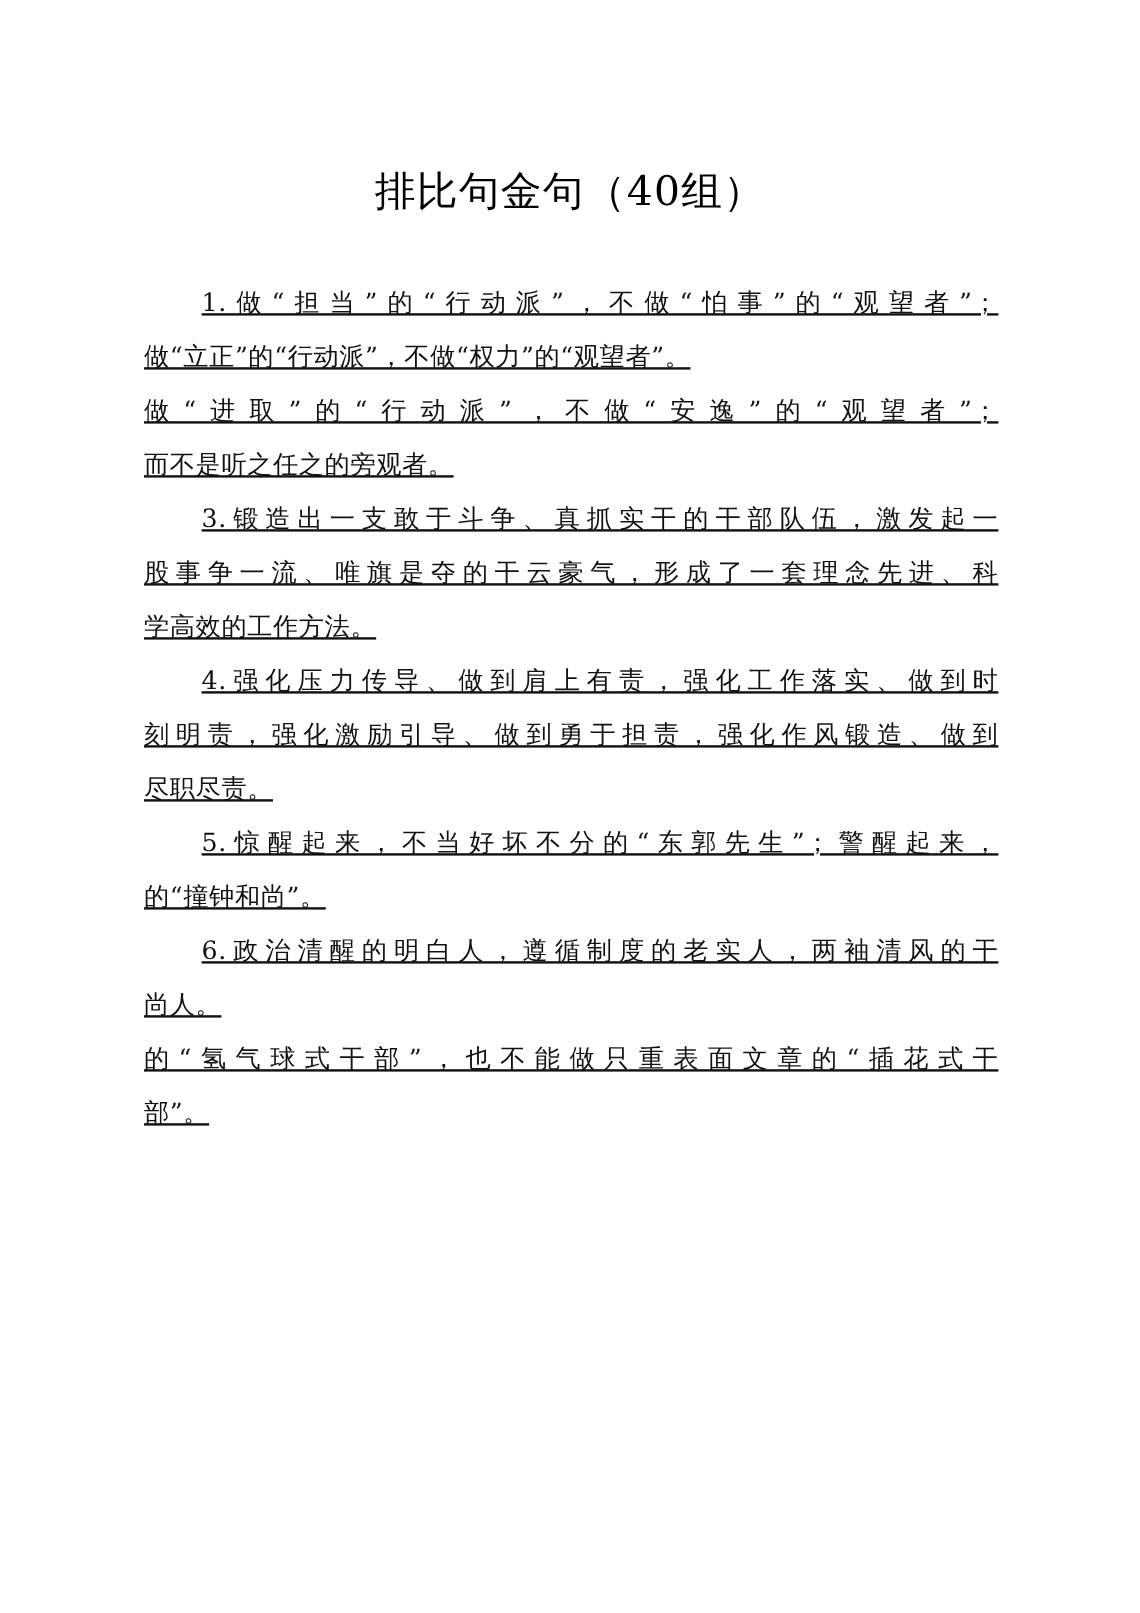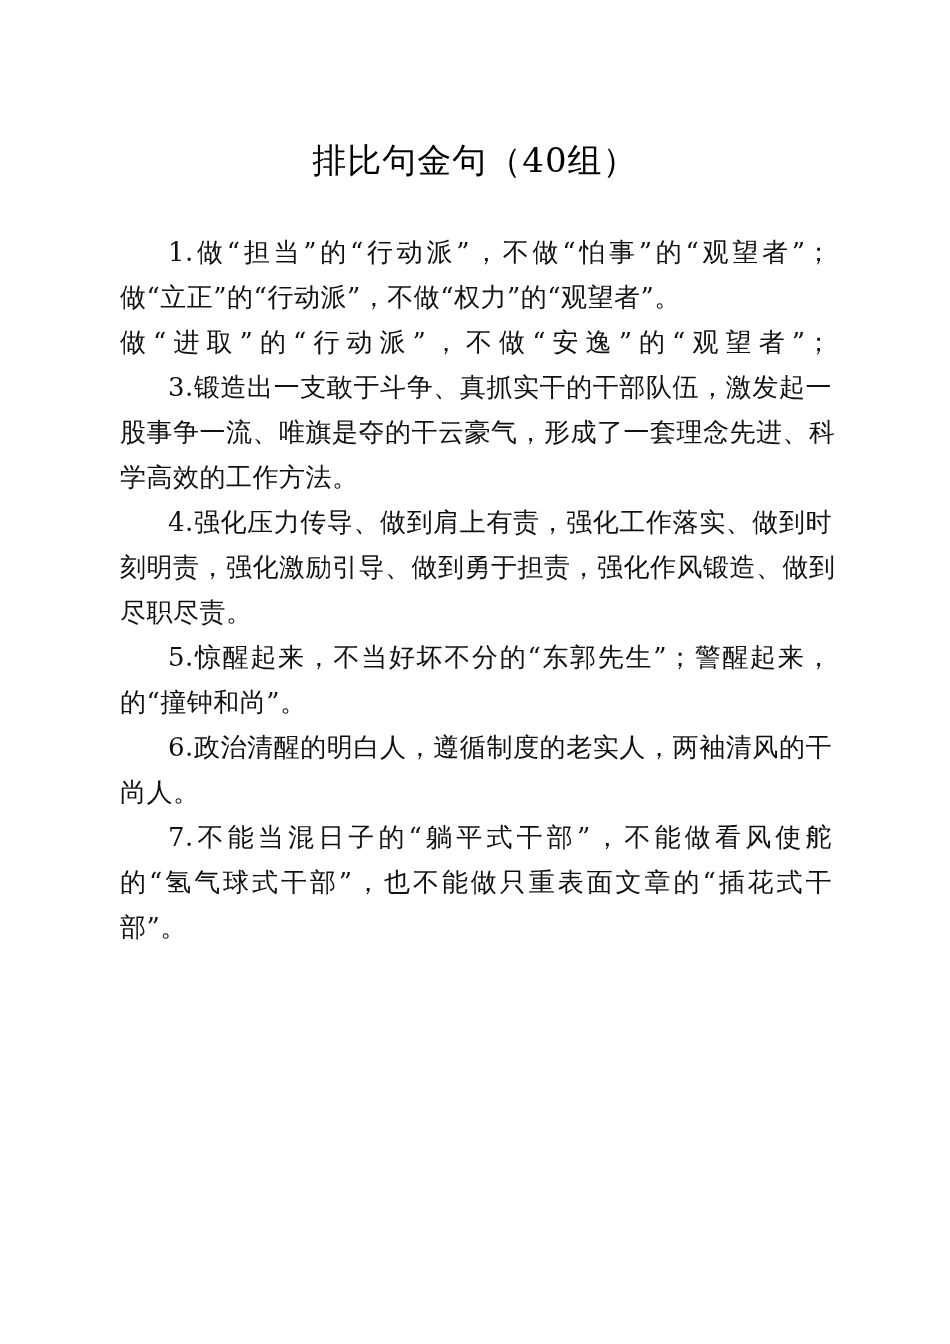--- a/index.html
+++ b/index.html
@@ -42,26 +42,27 @@
       width: 712px;
     }
     .para {
       margin: 0;
       padding: 0;
     }
     .line {
       display: block;
       height: 45px;
       line-height: 45px;
-      font-size: 26px;
+      font-size: 21px;
       white-space: nowrap;
       overflow: visible;
       text-align: justify;
       text-align-last: justify;
       letter-spacing: 0.5px;
+      text-decoration: underline;
     }
     .line.first {
       padding-left: 48px;
     }
     .line.last {
       text-align-last: left;
     }
   </style>
 </head>
 <body>
@@ -71,20 +72,21 @@
 
   <div class="body">
 
     <div class="para">
       <span class="line first">1.做“担当”的“行动派”，不做“怕事”的“观望者”；</span>
       <span class="line last">做“立正”的“行动派”，不做“权力”的“观望者”。</span>
       <span class="line">做“进取”的“行动派”，不做“安逸”的“观望者”；</span>
     </div>
 
     <div class="para">
+      <span class="line last">而不是听之任之的旁观者。</span>
     </div>
 
     <div class="para">
       <span class="line first">3.锻造出一支敢于斗争、真抓实干的干部队伍，激发起一</span>
       <span class="line">股事争一流、唯旗是夺的干云豪气，形成了一套理念先进、科</span>
       <span class="line last">学高效的工作方法。</span>
     </div>
 
     <div class="para">
       <span class="line first">4.强化压力传导、做到肩上有责，强化工作落实、做到时</span>
@@ -96,19 +98,18 @@
       <span class="line first">5.惊醒起来，不当好坏不分的“东郭先生”；警醒起来，</span>
       <span class="line last">的“撞钟和尚”。</span>
     </div>
 
     <div class="para">
       <span class="line first">6.政治清醒的明白人，遵循制度的老实人，两袖清风的干</span>
       <span class="line last">尚人。</span>
     </div>
 
     <div class="para">
-      <span class="line first">7.不能当混日子的“躺平式干部”，不能做看风使舵</span>
       <span class="line">的“氢气球式干部”，也不能做只重表面文章的“插花式干</span>
       <span class="line last">部”。</span>
     </div>
 
   </div>
 </div>
 
 </body></html>

